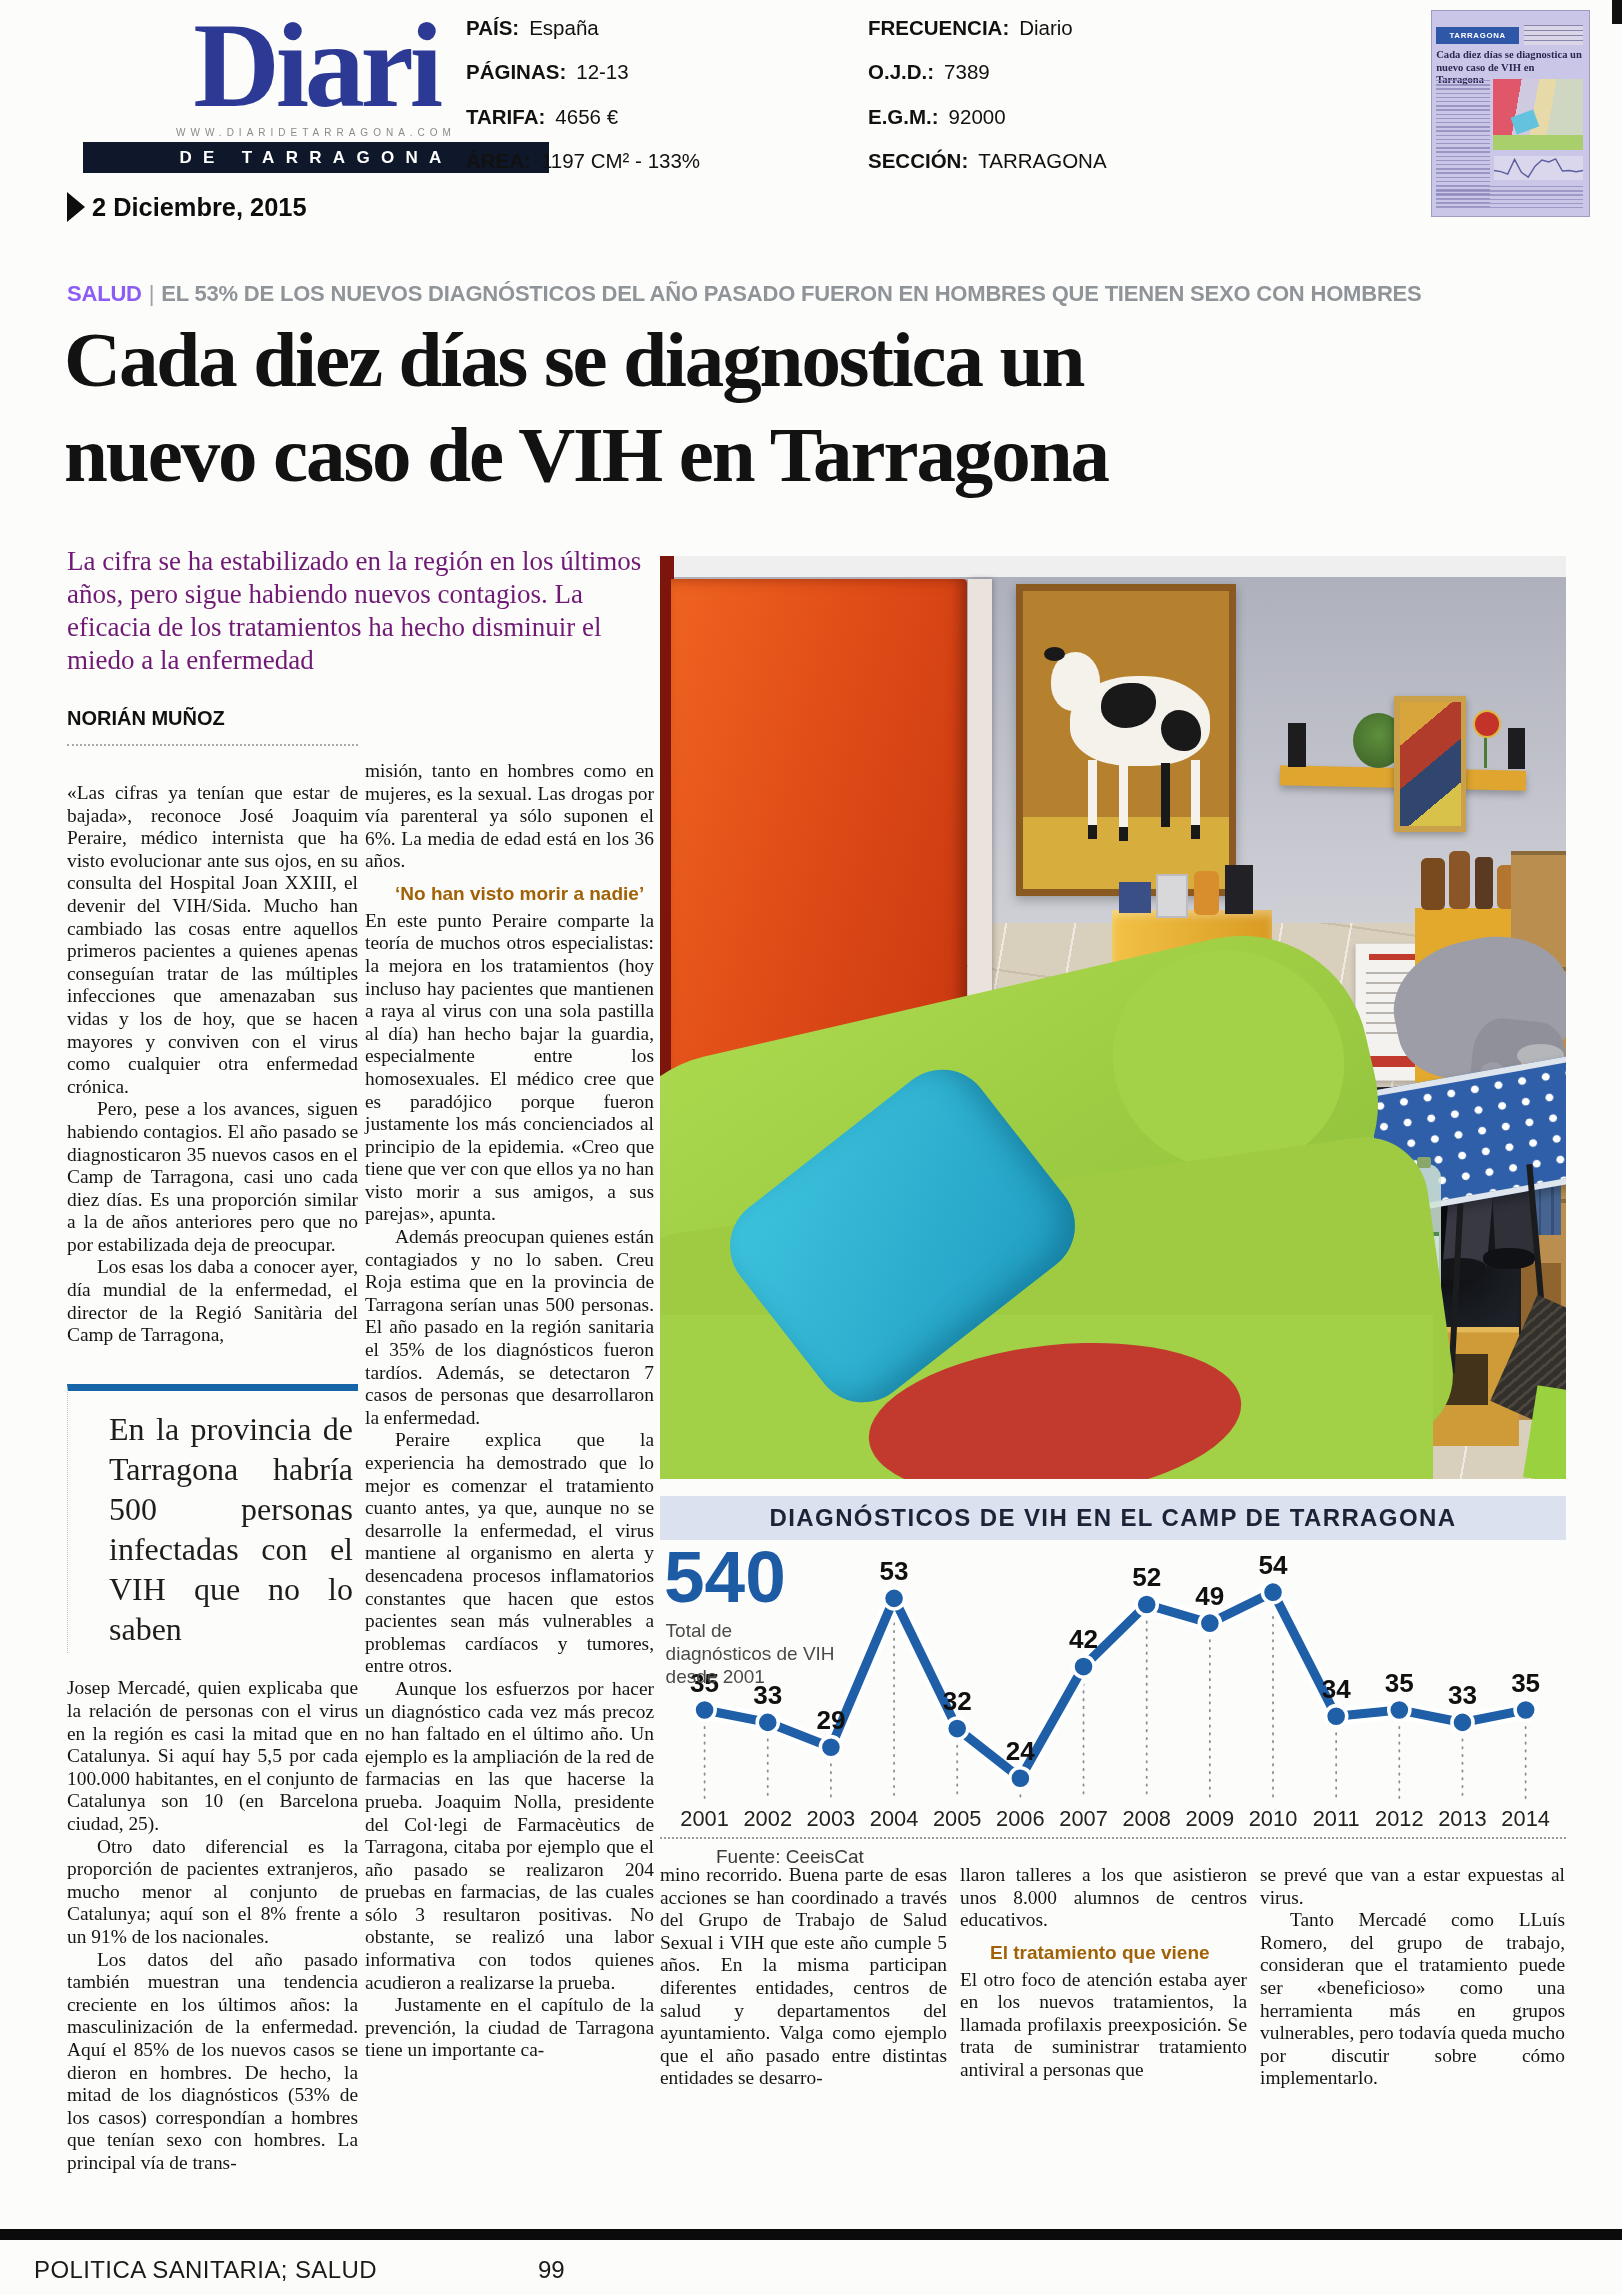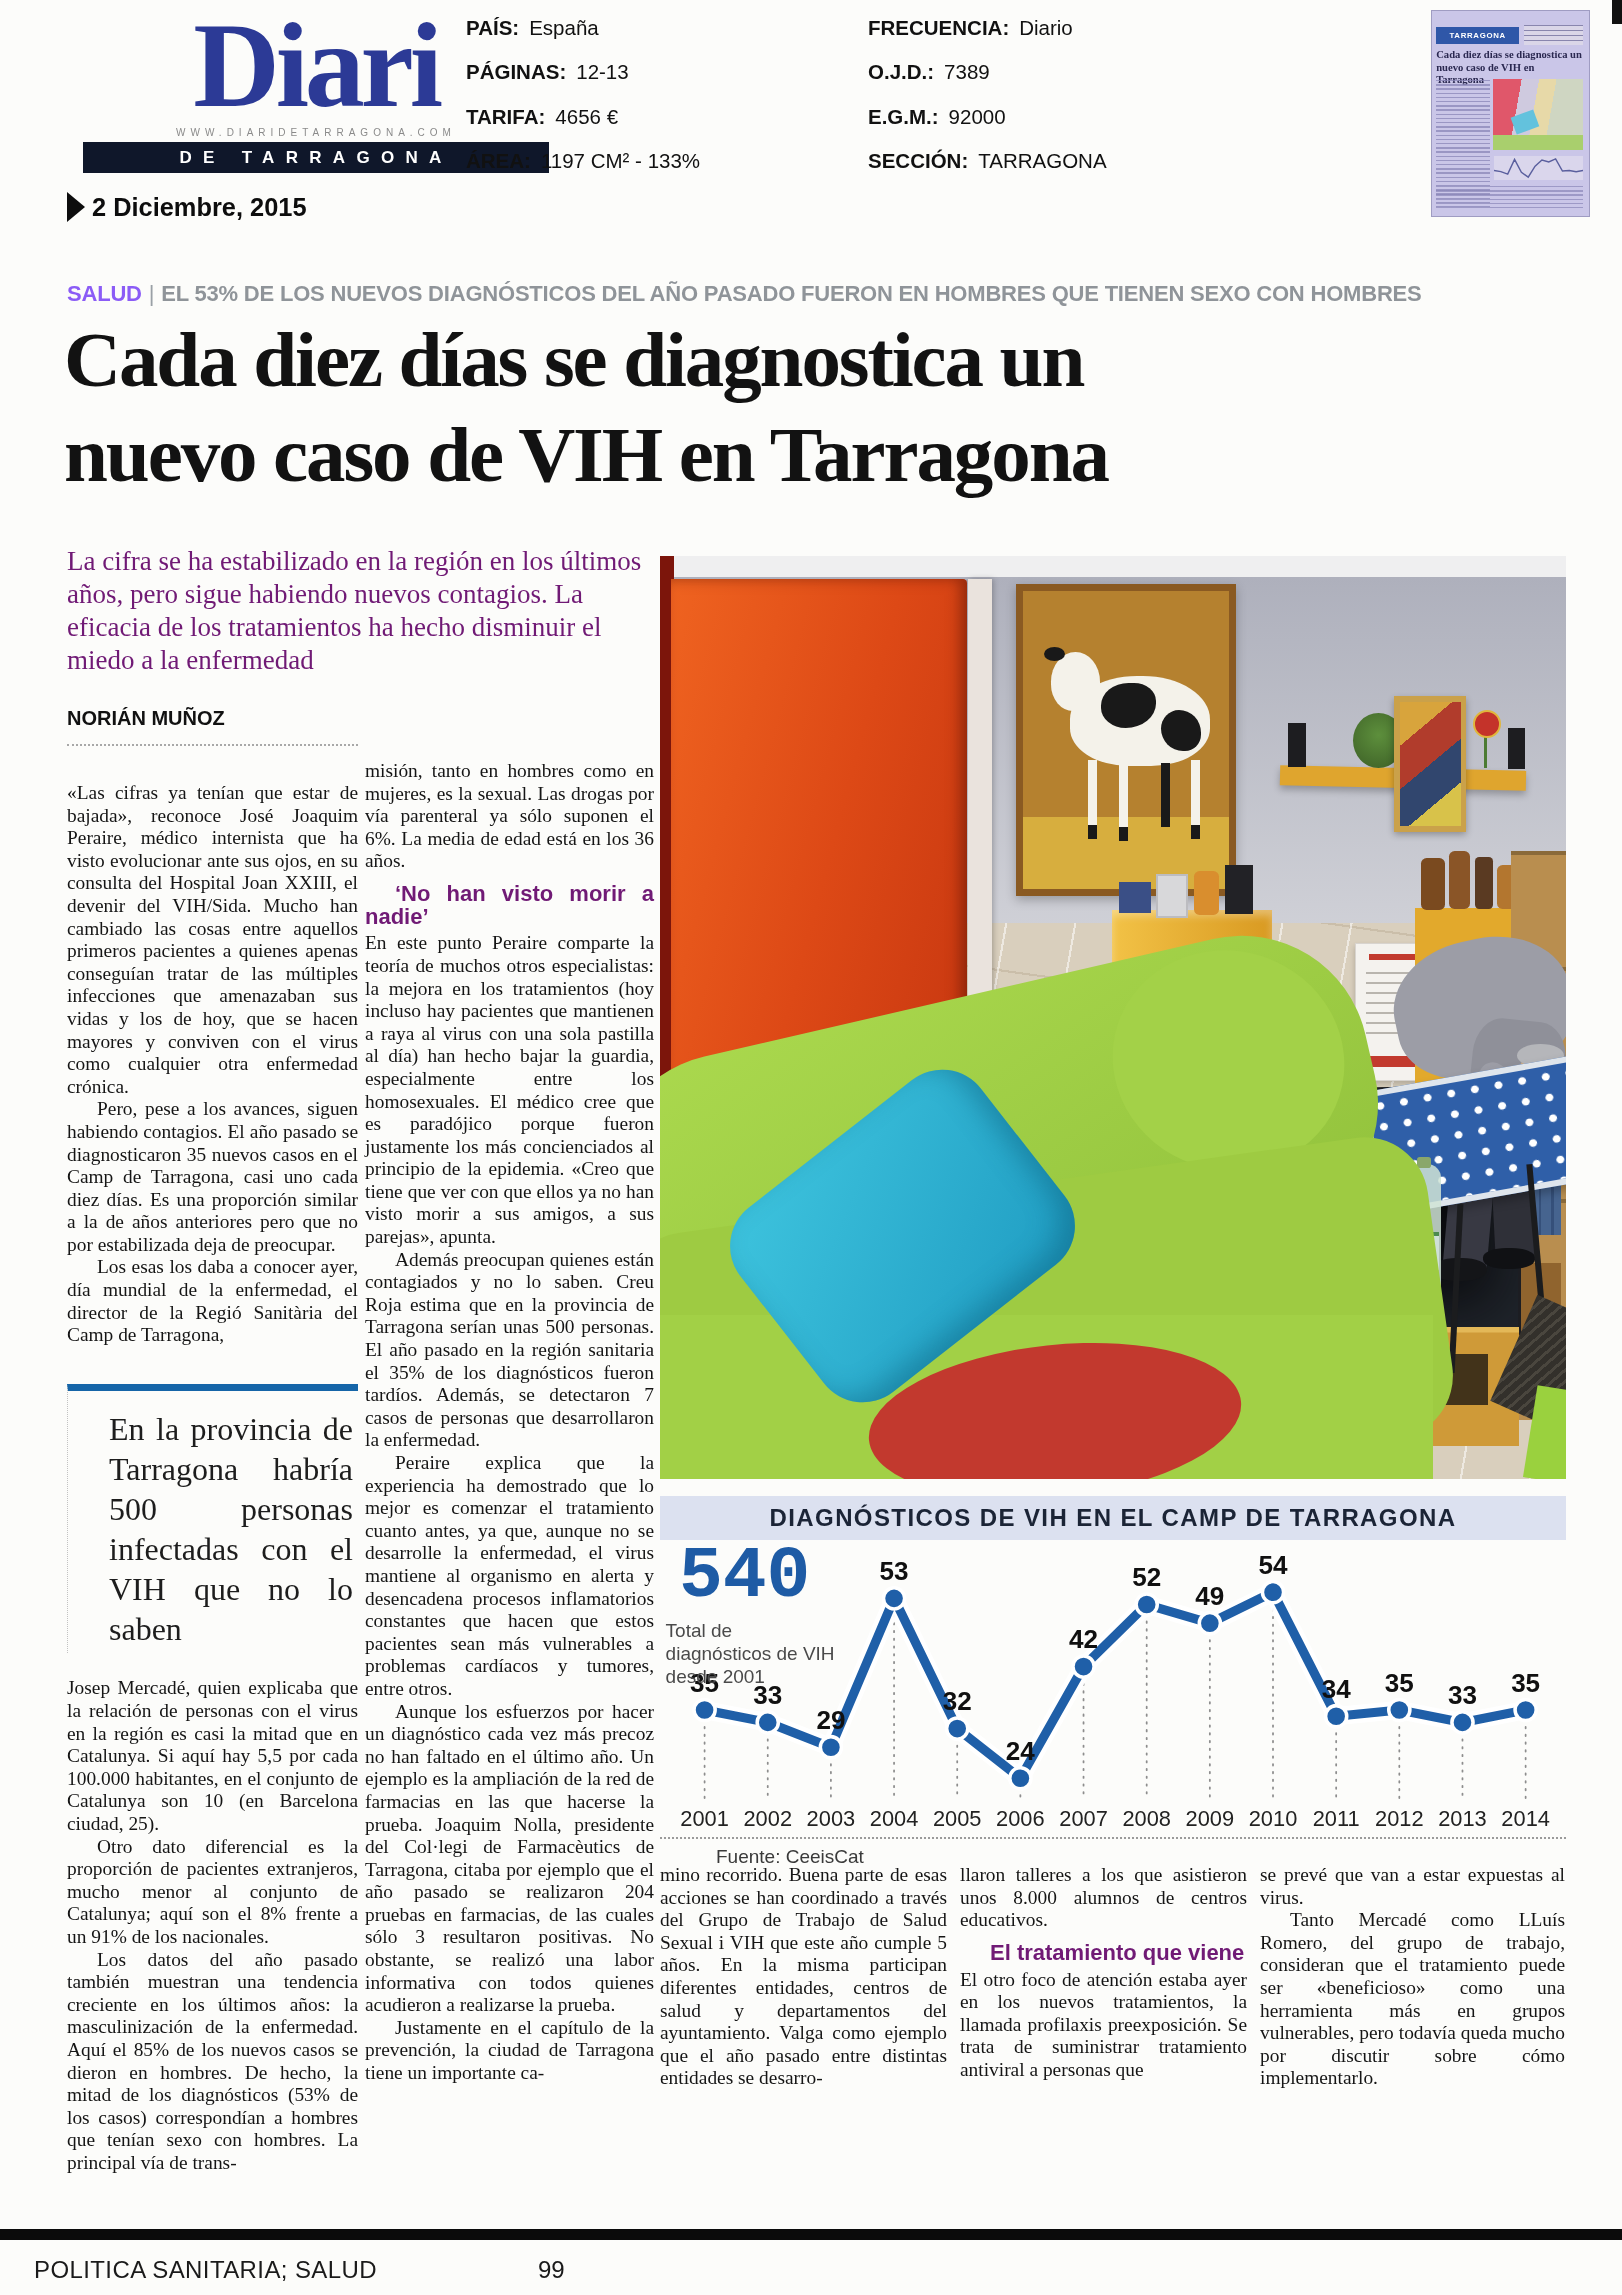--- a/index.html
+++ b/index.html
@@ -62,22 +62,22 @@
 
   
   .col{position:absolute;font-size:19.4px;line-height:22.6px;text-align:justify;color:#151515;}
   .col p{margin:0;text-indent:30px;}
   .col p.noind{text-indent:0;}
   .col1{left:67px;top:782px;width:291px;}
   .col2{left:365px;top:760px;width:289px;}
   .col3{left:660px;top:1864px;width:287px;}
   .col4{left:960px;top:1864px;width:287px;}
   .col5{left:1260px;top:1864px;width:305px;}
-  .subhead{font-family:"Liberation Sans",sans-serif;font-weight:bold;font-size:22px;text-indent:0;
-           margin:10px 0 4.2px 0 !important;color:#701a75;}
+  .subhead{font-family:"Liberation Sans",sans-serif;font-weight:bold;font-size:19px;text-indent:0;
+           margin:10px 0 4.2px 0 !important;color:#a16207;}
 
   .pullquote{margin:37px 0 24px 0;border-top:7.8px solid #1565a8;padding:18.4px 0 4.2px 41px;
              border-left:1.4px dotted #c2c2c2;}
   .pullquote div{font-size:32px;line-height:40px;color:#1d1d1d;width:244px;}
 
   
   .photo{position:absolute;left:660px;top:556px;width:906px;height:923px;overflow:hidden;background:#c2c3cc;}
   .photo *{position:absolute;}
   .ph-ceiling{left:0;top:0;width:906px;height:22.6px;background:#efeff0;}
   .ph-wall{left:0;top:21px;width:906px;height:381px;background:linear-gradient(180deg,#aeb0bc,#d2d3d9);}
@@ -164,21 +164,21 @@
   .ph-pillow{left:90px;top:563px;width:305px;height:234px;border-radius:49px;transform:rotate(-38deg);
              background:linear-gradient(150deg,#3ec4de,#1f9cc2);box-shadow:inset -10px -12.7px 28px rgba(10,90,120,.45);}
   .ph-towel{left:870px;top:832px;width:44px;height:93px;background:#9ad13e;transform:rotate(9deg);}
 
   
   .chart{position:absolute;left:660px;top:1496px;width:906px;}
   .chart-titlebar{height:44px;background:#dce1f0;display:flex;align-items:center;justify-content:center;}
   .chart-titlebar span{font-family:"Liberation Sans",sans-serif;font-weight:bold;font-size:24px;
                        letter-spacing:1.4px;color:#1b2436;}
   .chart-body{position:relative;height:296px;background:#fcfcfa;}
-  .chart-big{position:absolute;left:19px;top:0;font-family:Liberation Mono, monospace;font-weight:bold;
+  .chart-big{position:absolute;left:4px;top:0;font-family:Liberation Sans, sans-serif;font-weight:bold;
              font-size:73px;color:#1e5ba5;line-height:73px;}
   .chart-biglabel{position:absolute;left:5.6px;top:79px;width:176px;font-family:"Liberation Sans",sans-serif;
                   font-size:19px;line-height:23px;color:#4a4a4a;}
   .chart-svg{position:absolute;left:0;top:0;}
   .cv{font-family:"Liberation Sans",sans-serif;font-weight:bold;font-size:37px;fill:#101010;}
   .cy{font-family:"Liberation Sans",sans-serif;font-size:31px;fill:#222;}
   .chart-src{border-top:2.1px dotted #9a9a9a;margin-top:1.4px;padding:7px 0 0 56px;
              font-family:"Liberation Sans",sans-serif;font-size:19px;color:#3a3a3a;}
 
   

